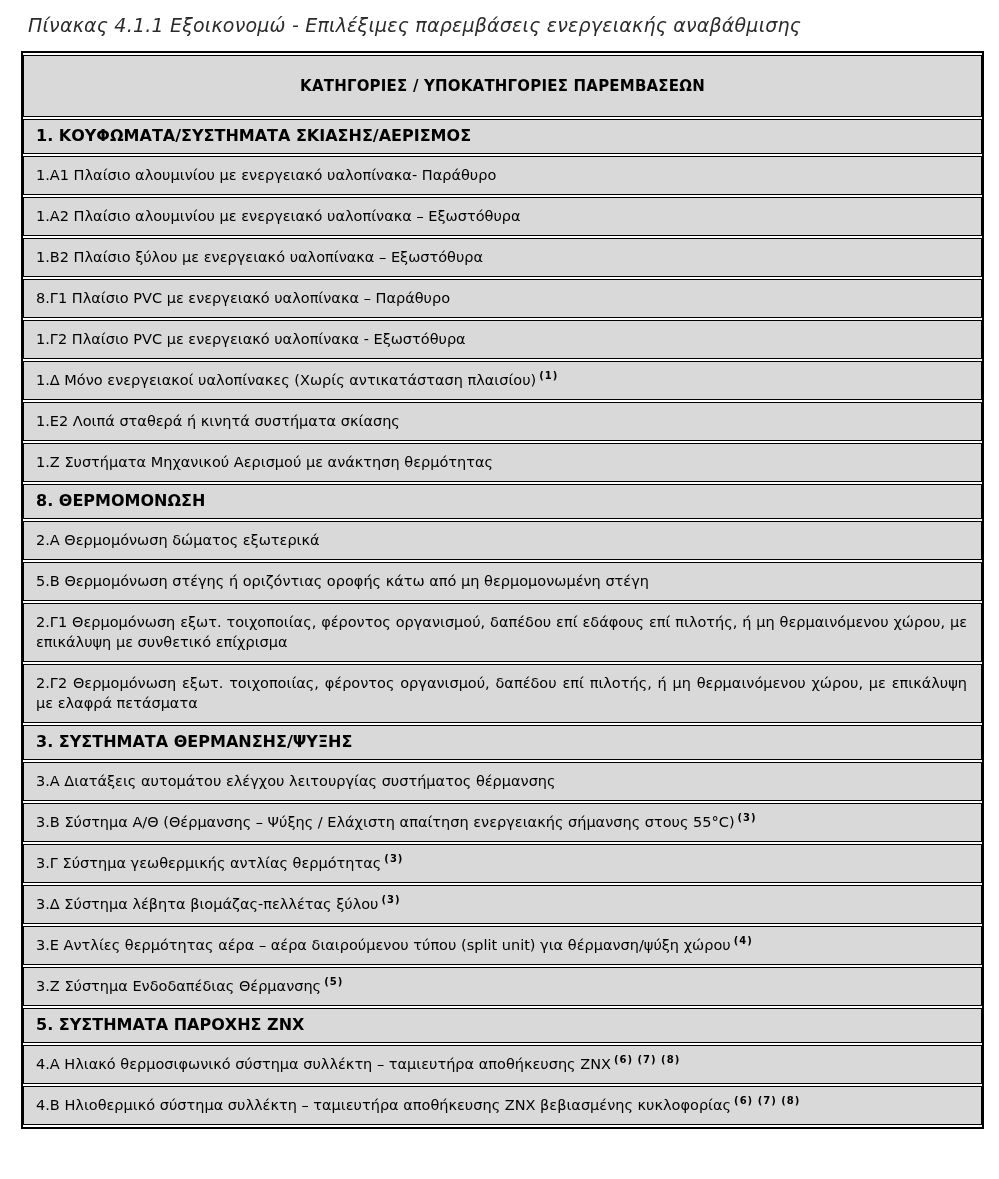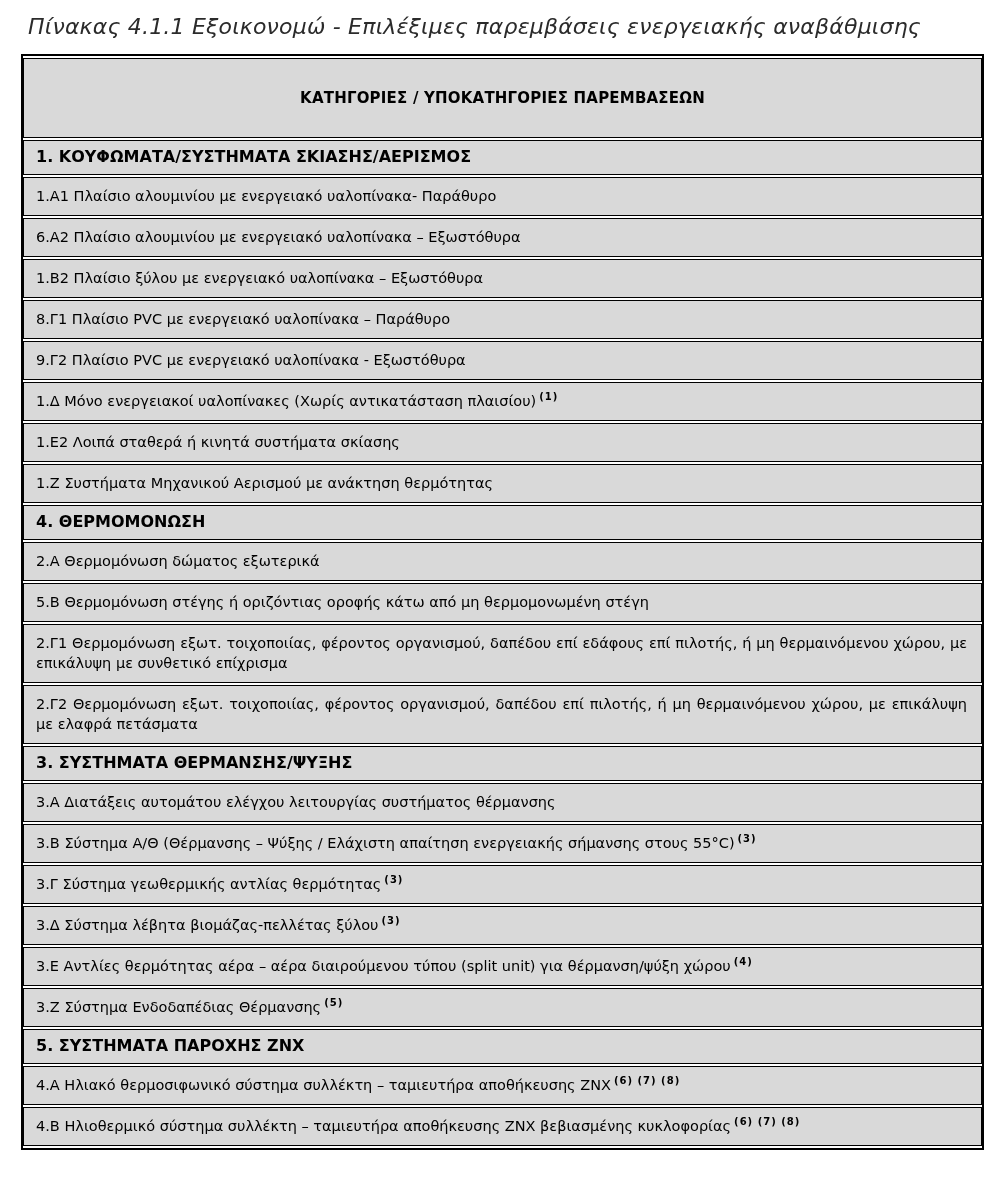--- a/index.html
+++ b/index.html
@@ -13,21 +13,21 @@
   html,body{margin:0;padding:0;}
   body{
     width:999px;
     background:var(--page-bg);
     font-family:"DejaVu Sans","Liberation Sans",sans-serif;
     color:var(--text-color);
   }
   .page{width:999px;min-height:1179px;background:var(--page-bg);}
   .caption{
     font-style:italic;
-    font-size:22px;
+    font-size:19px;
     color:var(--title-color);
     padding:14px 0 0 28px;
     letter-spacing:0.2px;
   }
   table.tbl{
     margin:15px 15px 8px 21px;
     width:963px;
     border:2px solid var(--border-color);
     border-collapse:separate;
     border-spacing:0 2px;
@@ -36,21 +36,21 @@
   }
   th.hdr,td.row-cell{
     border:1px solid var(--border-color);
     background:var(--cell-bg);
     vertical-align:middle;
   }
   th.hdr{
     font-size:15px;
     font-weight:bold;
     text-align:center;
-    padding:30px 10px;
+    padding:21px 10px;
     letter-spacing:0.2px;
   }
   td.category{
     font-weight:bold;
     font-size:16px;
     padding:6px 12px 7px 12px;
     line-height:20px;
   }
   td.item{
     font-size:14.5px;
@@ -80,42 +80,42 @@
       </tr>
     </thead>
     <tbody id="rows">
         <tr>
           <td class="row-cell category">1. ΚΟΥΦΩΜΑΤΑ/ΣΥΣΤΗΜΑΤΑ ΣΚΙΑΣΗΣ/ΑΕΡΙΣΜΟΣ</td>
         </tr>
         <tr>
           <td class="row-cell item">1.Α1 Πλαίσιο αλουμινίου με ενεργειακό υαλοπίνακα- Παράθυρο</td>
         </tr>
         <tr>
-          <td class="row-cell item">6.Α2 Πλαίσιο αλουμινίου με ενεργειακό υαλοπίνακα – Εξωστόθυρα</td>
+          <td class="row-cell item">1.Α2 Πλαίσιο αλουμινίου με ενεργειακό υαλοπίνακα – Εξωστόθυρα</td>
         </tr>
         <tr>
           <td class="row-cell item">1.Β2 Πλαίσιο ξύλου με ενεργειακό υαλοπίνακα – Εξωστόθυρα</td>
         </tr>
         <tr>
           <td class="row-cell item">8.Γ1 Πλαίσιο PVC με ενεργειακό υαλοπίνακα – Παράθυρο</td>
         </tr>
         <tr>
-          <td class="row-cell item">9.Γ2 Πλαίσιο PVC με ενεργειακό υαλοπίνακα - Εξωστόθυρα</td>
+          <td class="row-cell item">1.Γ2 Πλαίσιο PVC με ενεργειακό υαλοπίνακα - Εξωστόθυρα</td>
         </tr>
         <tr>
           <td class="row-cell item">1.Δ Μόνο ενεργειακοί υαλοπίνακες (Χωρίς αντικατάσταση πλαισίου)<sup>(1)</sup></td>
         </tr>
         <tr>
           <td class="row-cell item">1.Ε2 Λοιπά σταθερά ή κινητά συστήματα σκίασης</td>
         </tr>
         <tr>
           <td class="row-cell item">1.Ζ Συστήματα Μηχανικού Αερισμού με ανάκτηση θερμότητας</td>
         </tr>
         <tr>
-          <td class="row-cell category">4. ΘΕΡΜΟΜΟΝΩΣΗ</td>
+          <td class="row-cell category">8. ΘΕΡΜΟΜΟΝΩΣΗ</td>
         </tr>
         <tr>
           <td class="row-cell item">2.Α Θερμομόνωση δώματος εξωτερικά</td>
         </tr>
         <tr>
           <td class="row-cell item">5.Β Θερμομόνωση στέγης ή οριζόντιας οροφής κάτω από μη θερμομονωμένη στέγη</td>
         </tr>
         <tr>
           <td class="row-cell item">2.Γ1 Θερμομόνωση εξωτ. τοιχοποιίας, φέροντος οργανισμού, δαπέδου επί εδάφους επί πιλοτής, ή μη θερμαινόμενου χώρου, με επικάλυψη με συνθετικό επίχρισμα</td>
         </tr>

